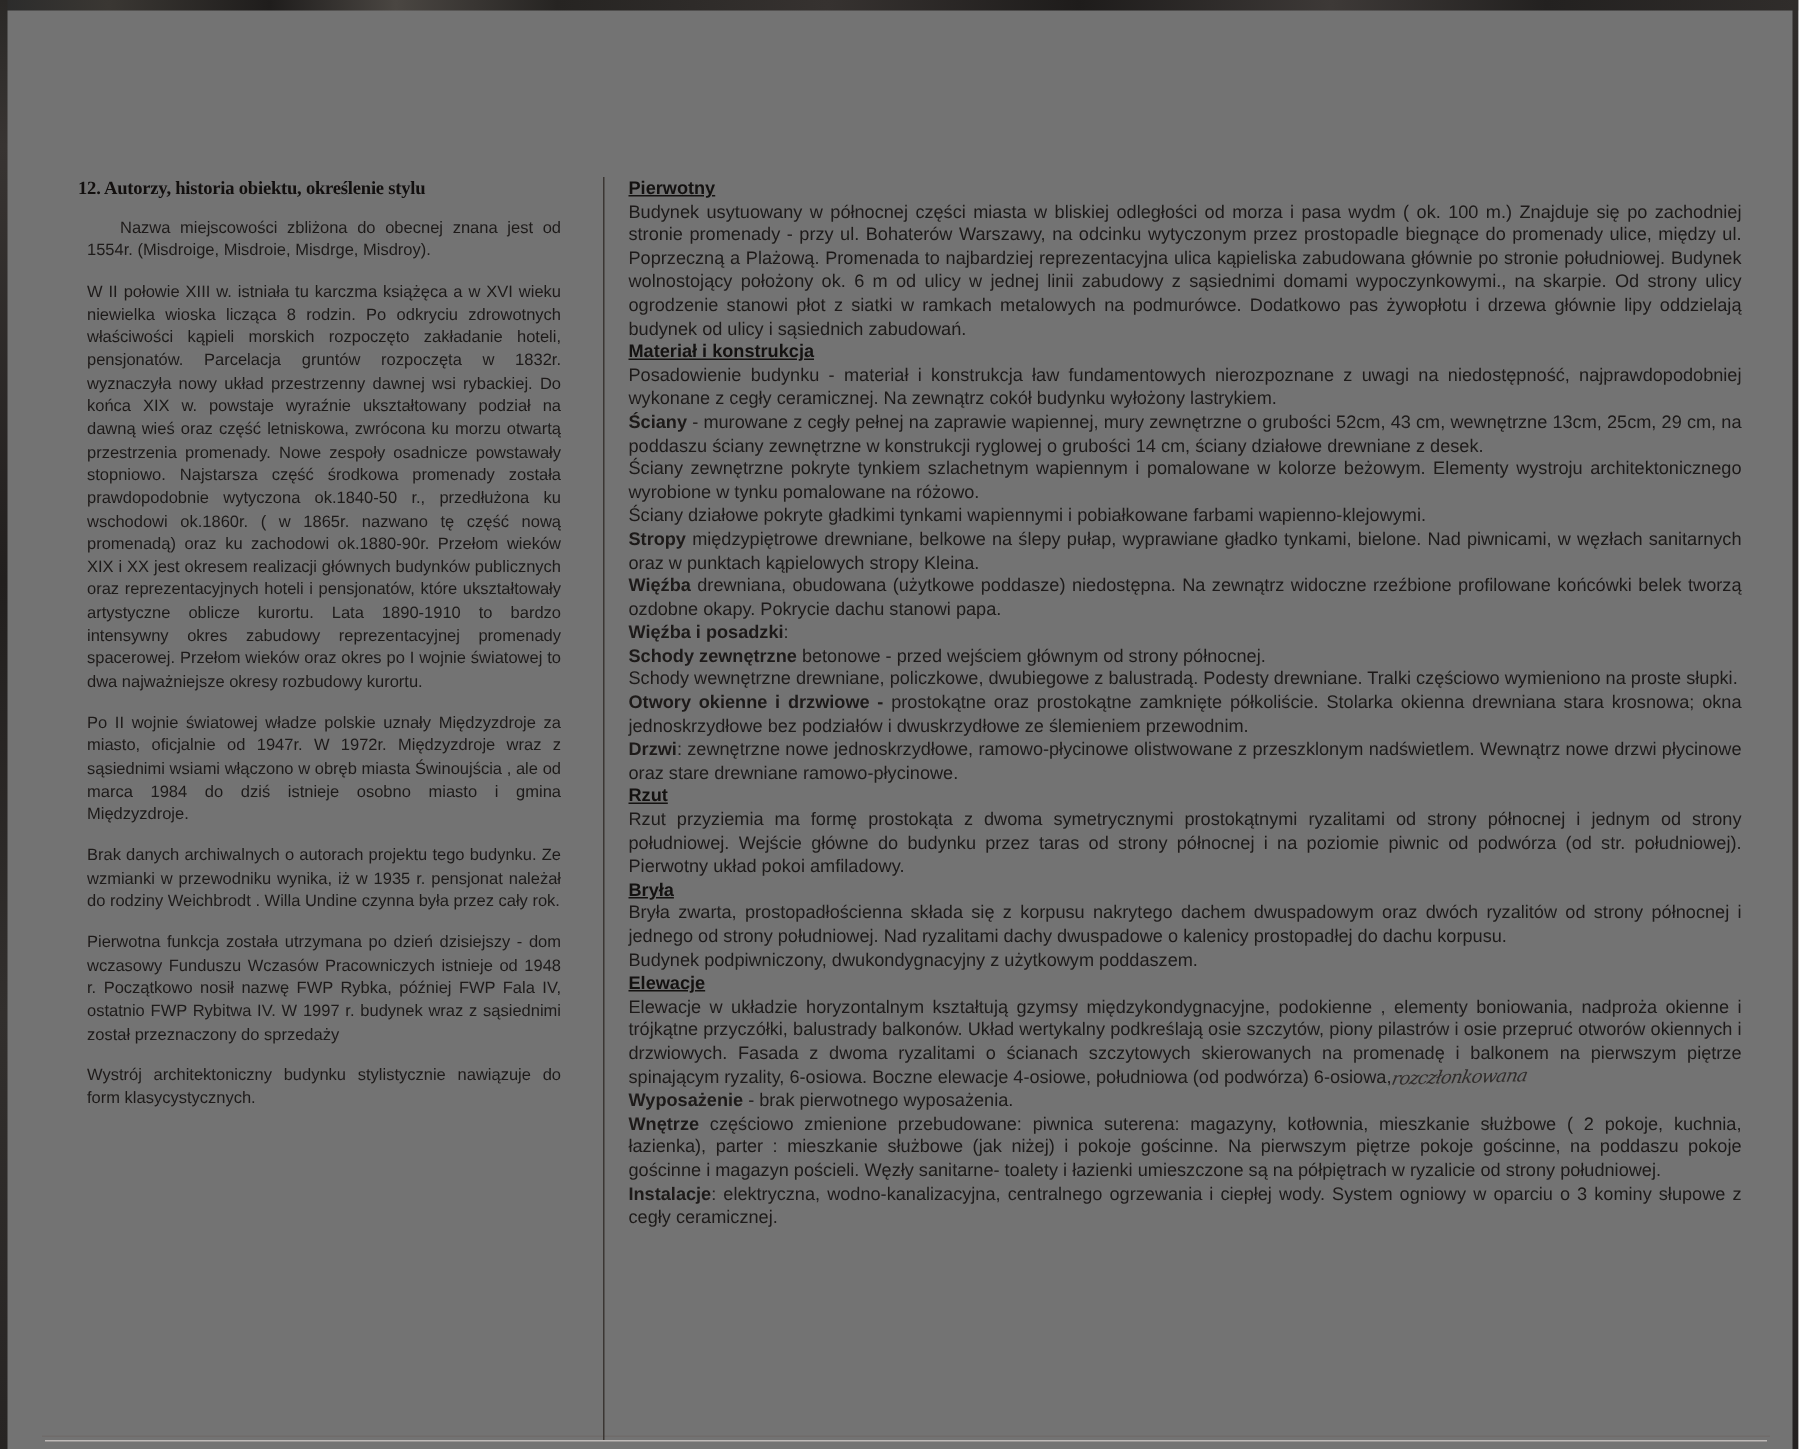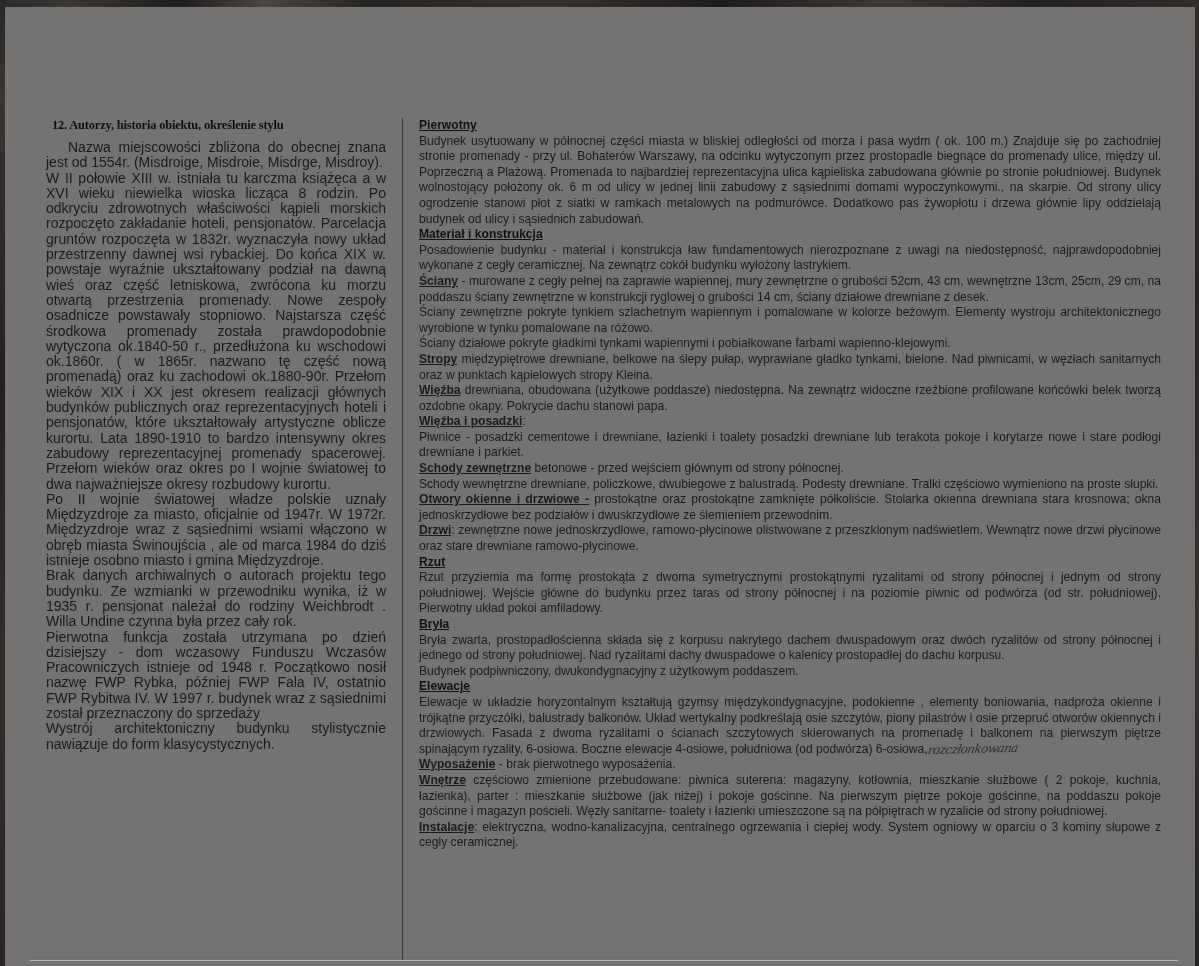--- a/index.html
+++ b/index.html
@@ -90,24 +90,24 @@
     color: #120f0e;
     margin: 0 0 7px 6px;
     white-space: nowrap;
   }
   .col-right .col-title {
     margin-left: 0;
     font-size: 12.3px;
   }
 
   .para {
-    font-size: 14px;
+    font-size: 11px;
     line-height: 15.3px;
     text-align: justify;
-    margin: 0;
+    margin: 12px;
     color: #1d1a19;
     -webkit-hyphens: none;
     hyphens: none;
   }
   .col-left .para {
     text-indent: 0;
   }
   .col-left .para.first {
     text-indent: 22px;
   }
@@ -125,21 +125,20 @@
     font-weight: bold;
     text-decoration: underline;
     margin: 0;
     color: #141211;
     display: block;
     width: max-content;
     max-width: 100%;
   }
   .inline-head {
     font-weight: bold;
-    text-decoration: underline;
   }
   .handwritten {
     font-family: "DejaVu Serif", serif;
     font-style: italic;
     font-size: 12px;
     letter-spacing: -0.6px;
     color: #2a2624;
     transform: skewX(-12deg) rotate(-1.5deg);
     display: inline-block;
     opacity: .92;
@@ -172,21 +171,20 @@
         <div class="head-line">Pierwotny</div>
         <p class="rpara">Budynek usytuowany w północnej części miasta w  bliskiej odległości od morza i pasa wydm ( ok. 100 m.) Znajduje się po zachodniej stronie promenady  - przy ul. Bohaterów Warszawy, na odcinku  wytyczonym przez  prostopadle biegnące do promenady ulice, między ul. Poprzeczną a Plażową. Promenada to  najbardziej reprezentacyjna ulica kąpieliska  zabudowana głównie po stronie południowej.  Budynek  wolnostojący położony ok. 6 m od ulicy w jednej linii zabudowy z sąsiednimi  domami wypoczynkowymi., na skarpie. Od strony ulicy ogrodzenie stanowi płot z siatki w ramkach metalowych na podmurówce. Dodatkowo pas żywopłotu i drzewa  głównie lipy oddzielają budynek od ulicy i sąsiednich zabudowań.</p>
         <div class="head-line">Materiał i konstrukcja</div>
         <p class="rpara">Posadowienie  budynku -  materiał  i  konstrukcja  ław  fundamentowych  nierozpoznane  z  uwagi  na  niedostępność, najprawdopodobniej wykonane z cegły ceramicznej.  Na zewnątrz cokół budynku wyłożony lastrykiem.</p>
         <p class="rpara"><span class="inline-head">Ściany</span> - murowane z cegły pełnej na zaprawie wapiennej,  mury zewnętrzne o grubości  52cm, 43 cm,  wewnętrzne  13cm, 25cm, 29 cm,  na poddaszu ściany zewnętrzne w konstrukcji ryglowej o grubości 14 cm, ściany działowe drewniane z desek.</p>
         <p class="rpara">Ściany  zewnętrzne    pokryte  tynkiem  szlachetnym    wapiennym  i  pomalowane  w  kolorze  beżowym.  Elementy wystroju architektonicznego wyrobione w tynku pomalowane na różowo.</p>
         <p class="rpara">Ściany działowe pokryte gładkimi tynkami wapiennymi i pobiałkowane farbami wapienno-klejowymi.</p>
         <p class="rpara"><span class="inline-head">Stropy</span> międzypiętrowe drewniane, belkowe na ślepy pułap,  wyprawiane gładko tynkami, bielone. Nad piwnicami, w węzłach sanitarnych oraz w punktach kąpielowych stropy Kleina.</p>
         <p class="rpara"><span class="inline-head">Więźba</span> drewniana, obudowana (użytkowe poddasze) niedostępna. Na zewnątrz widoczne rzeźbione profilowane końcówki belek tworzą ozdobne okapy. Pokrycie dachu stanowi  papa.</p>
         <p class="rpara"><span class="inline-head">Więźba i posadzki</span>:</p>
-        <p class="rpara">Piwnice - posadzki  cementowe i drewniane,  łazienki i toalety  posadzki drewniane lub terakota pokoje i korytarze  nowe i stare podłogi drewniane i parkiet.</p>
         <p class="rpara"><span class="inline-head">Schody zewnętrzne</span> betonowe  - przed  wejściem głównym od strony północnej.</p>
         <p class="rpara">Schody wewnętrzne drewniane, policzkowe, dwubiegowe z balustradą. Podesty drewniane. Tralki częściowo wymieniono na proste słupki.</p>
         <p class="rpara"><span class="inline-head">Otwory okienne i drzwiowe -</span>  prostokątne oraz prostokątne zamknięte półkoliście. Stolarka okienna drewniana stara krosnowa; okna  jednoskrzydłowe bez podziałów i dwuskrzydłowe ze ślemieniem przewodnim.</p>
         <p class="rpara"><span class="inline-head">Drzwi</span>: zewnętrzne nowe jednoskrzydłowe, ramowo-płycinowe olistwowane z przeszklonym nadświetlem.  Wewnątrz nowe drzwi płycinowe oraz stare drewniane ramowo-płycinowe.</p>
         <div class="head-line">Rzut</div>
         <p class="rpara">Rzut przyziemia ma formę prostokąta  z dwoma symetrycznymi prostokątnymi ryzalitami od strony północnej i jednym od strony południowej. Wejście główne do budynku przez taras od strony północnej i na poziomie piwnic od podwórza (od str. południowej). Pierwotny układ pokoi amfiladowy.</p>
         <div class="head-line">Bryła</div>
         <p class="rpara">Bryła zwarta, prostopadłościenna składa się z korpusu nakrytego dachem dwuspadowym oraz dwóch ryzalitów od strony północnej i jednego od strony południowej. Nad ryzalitami dachy dwuspadowe  o kalenicy prostopadłej do dachu korpusu.</p>
         <p class="rpara">Budynek  podpiwniczony, dwukondygnacyjny  z użytkowym poddaszem.</p>
         <div class="head-line">Elewacje</div>

